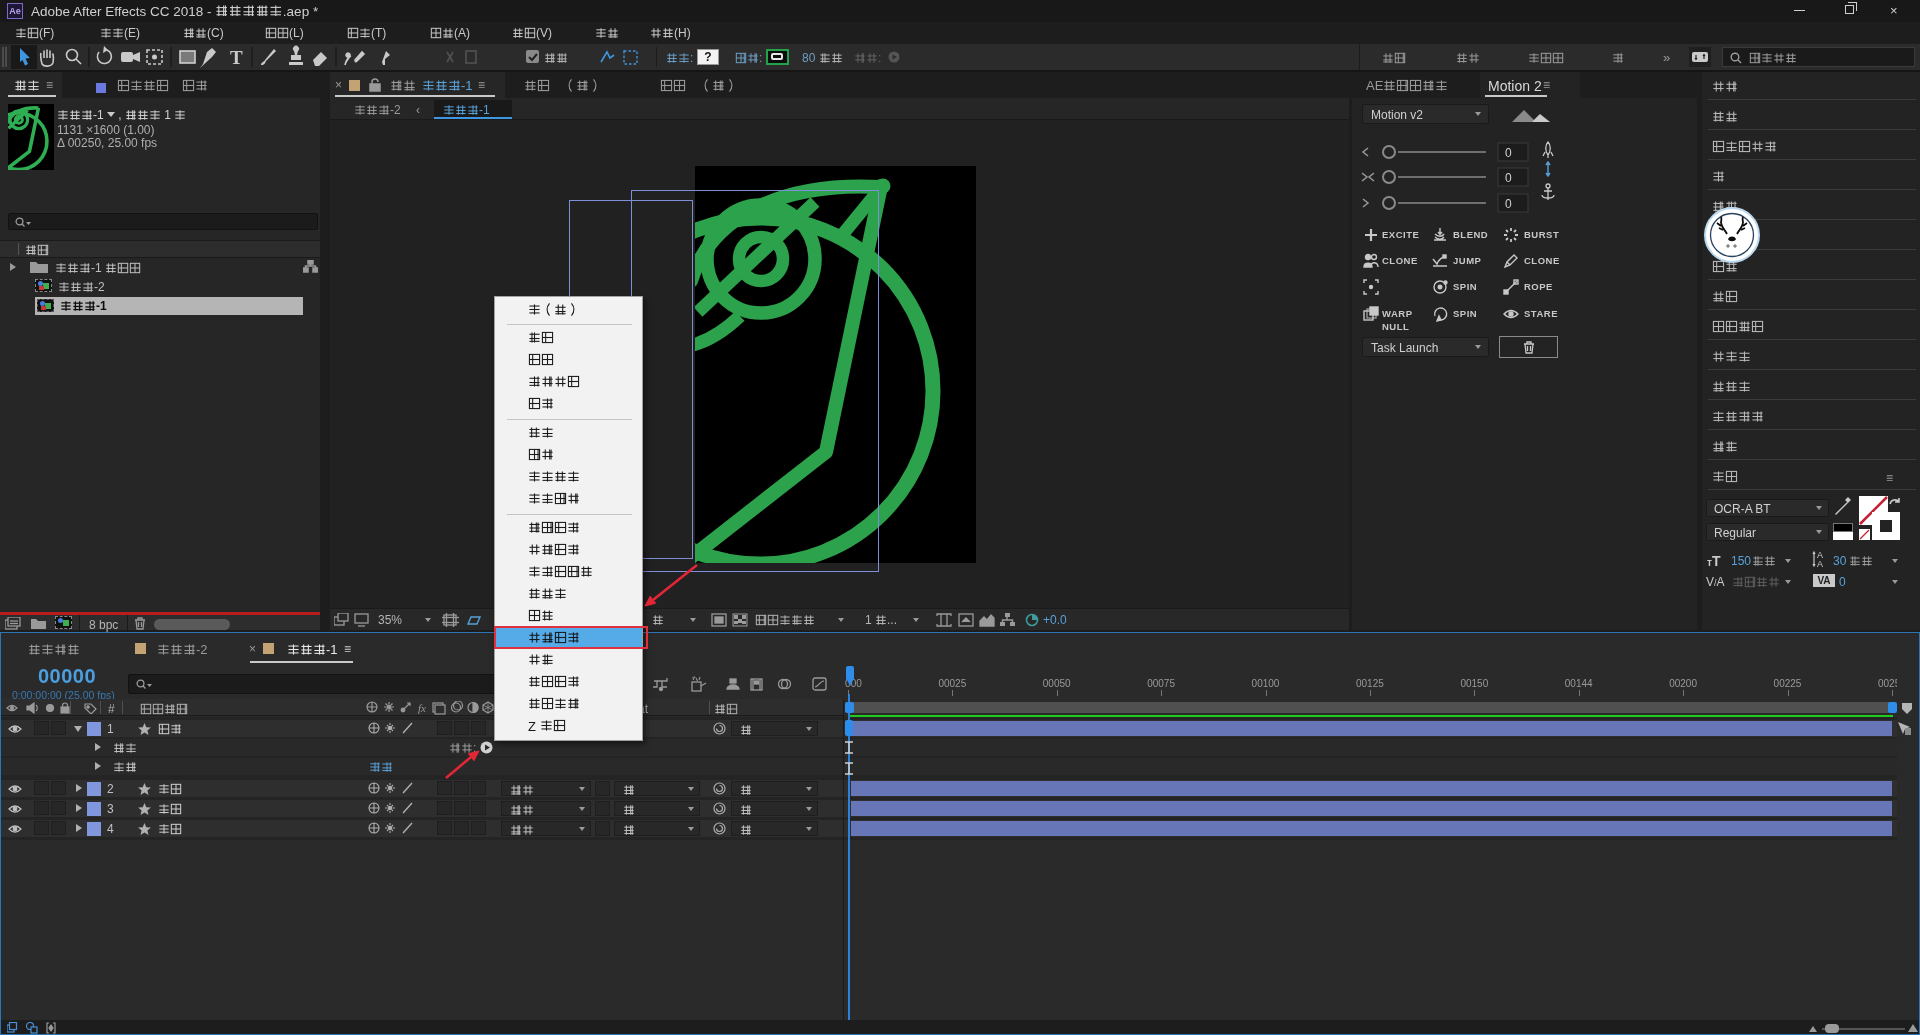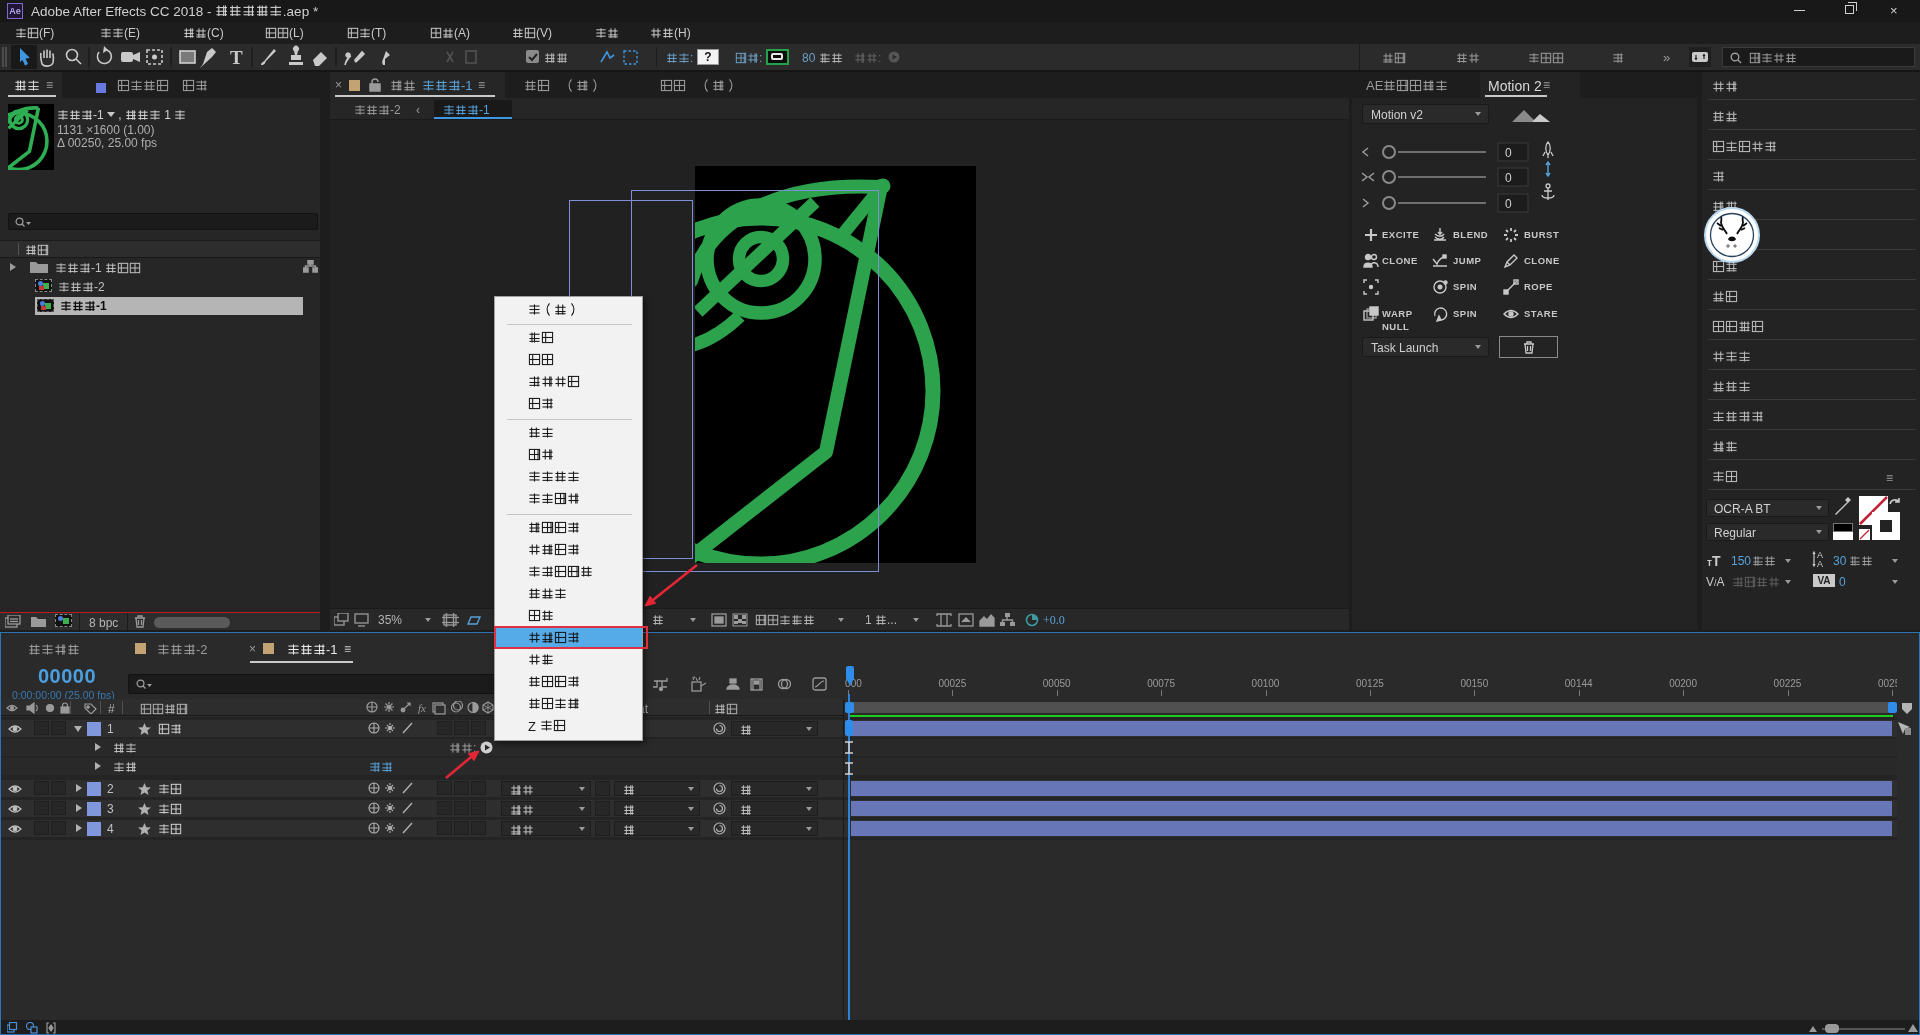--- a/index.html
+++ b/index.html
@@ -547,21 +547,21 @@
             <line x1="13.32" y1="6.468" x2="22.68" y2="6.468"></line>
             <line x1="13.32" y1="9.556799999999999" x2="22.68" y2="9.556799999999999"></line>
             <line x1="19.6848" y1="1.32" x2="19.6848" y2="10.68"></line>
             <line x1="25.32" y1="3.0048" x2="34.68" y2="3.0048"></line>
             <line x1="30" y1="1.32" x2="30" y2="10.68"></line>
             <line x1="25.32" y1="6.936" x2="34.68" y2="6.936"></line>
             <line x1="25.32" y1="9.556799999999999" x2="34.68" y2="9.556799999999999"></line>
             <line x1="33.275999999999996" y1="1.32" x2="33.275999999999996" y2="10.68"></line>
           </svg></span>-1</span>
 
-  <div class="abs" style="left:0;top:540px;width:320px;height:18px;background:#2d2d2d;border-top:1px solid #b91c1c;">
+  <div class="abs" style="left:0;top:540px;width:320px;height:18px;background:#2d2d2d;border-top:3px solid #b91c1c;">
     <svg class="abs" style="left:5px;top:2px" width="18" height="13" fill="none" stroke="#9a9a9a" stroke-width="1.3">
           <rect x="0" y="3" width="12" height="9"></rect>
           <rect x="3" y="0" width="12" height="9" fill="#2d2d2d"></rect>
           <line x1="5" y1="4" x2="13" y2="4"></line>
           <line x1="5" y1="6.5" x2="13" y2="6.5"></line>
         </svg>
     <svg class="abs" style="left:31px;top:2px" width="15" height="12">
           <path d="M0 2 h5 l2 2 h8 v8 h-15 Z" fill="#9a9a9a"></path>
         </svg>
     <div class="abs" style="left:55px;top:1px;width:17px;height:13px;background:#111;border:1px dashed #888;">
@@ -796,21 +796,21 @@
     <svg class="abs" style="left:670px;top:4px" width="15" height="14" fill="#9a9a9a">
           <rect x="5" y="0" width="5" height="4"></rect>
           <rect x="0" y="9" width="5" height="4"></rect>
           <rect x="10" y="9" width="5" height="4"></rect>
           <path d="M7 4 v3 M2.5 9 v-2 h10 v2" stroke="#9a9a9a" fill="none" stroke-width="1.4"></path>
         </svg>
     <svg class="abs" style="left:695px;top:4px" width="14" height="14" fill="none" stroke="#3d9ba0" stroke-width="1.6">
           <circle cx="7" cy="7" r="5.5"></circle>
           <path d="M7 1.5 A5.5 5.5 0 0 1 12.5 7 L7 7 Z" fill="#3d9ba0" stroke="none"></path>
         </svg>
-    <span class="abs tx" style="left:713px;top:4px;color:#58a1d8;font-family:Liberation Serif, serif;">+0.0</span>
+    <span class="abs tx" style="left:713px;top:4px;color:#58a1d8;">+0.0</span>
   </div>
 </div>
 <div class="abs" id="motion" style="left:1352px;top:72px;width:345px;height:558px;background:#232323;">
   <div class="abs" style="left:0;top:0;width:345px;height:26px;background:#1d1d1d;"></div>
   <span class="abs tx" style="left:14px;top:6px;color:#9a9a9a;font-size:13px;">AE<span class="cjk"><svg width="65" height="13" style="display:inline-block;vertical-align:-0.13em" stroke="currentColor" stroke-width="1.066">
             <line x1="3.6608" y1="1.43" x2="3.6608" y2="11.57"></line>
             <line x1="1.43" y1="3.458" x2="11.57" y2="3.458"></line>
             <line x1="1.43" y1="7.007000000000001" x2="11.57" y2="7.007000000000001"></line>
             <line x1="1.43" y1="10.353200000000001" x2="11.57" y2="10.353200000000001"></line>
             <line x1="8.3252" y1="1.43" x2="8.3252" y2="11.57"></line>

